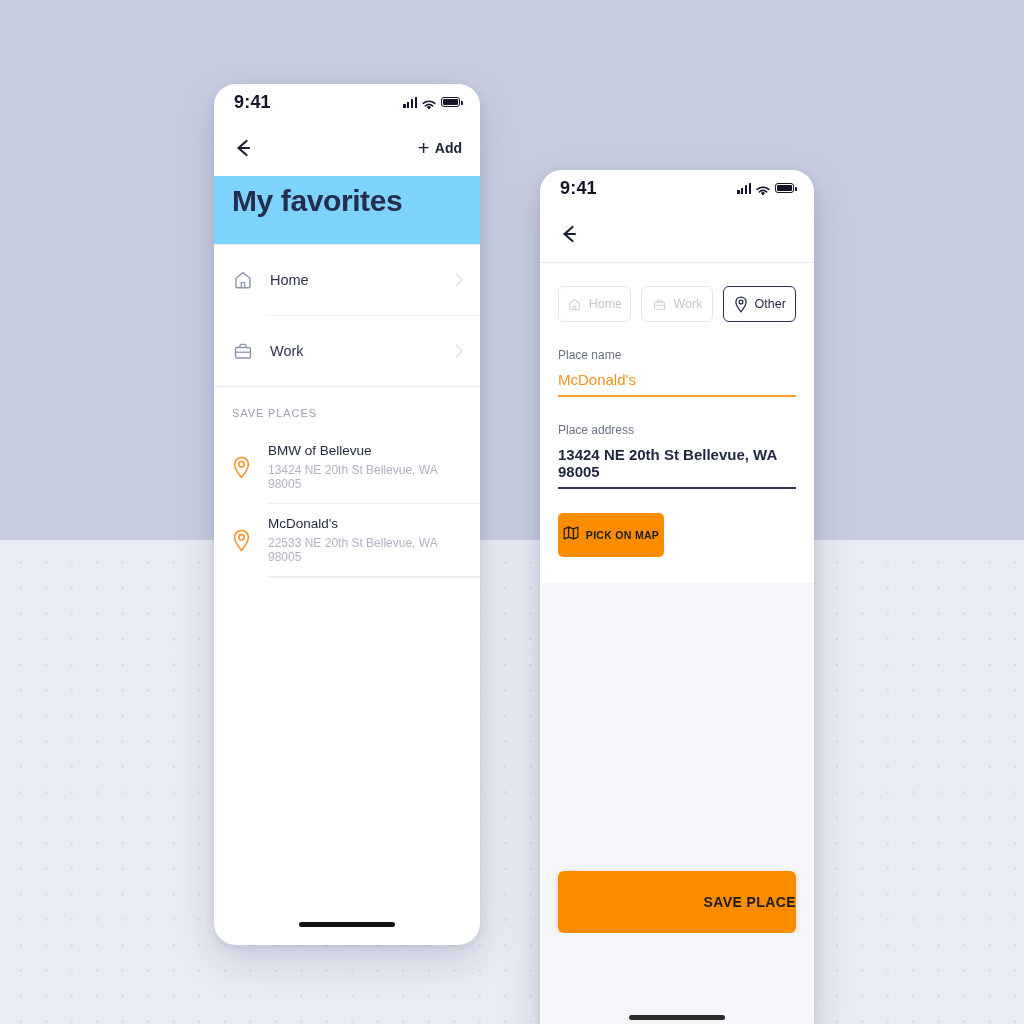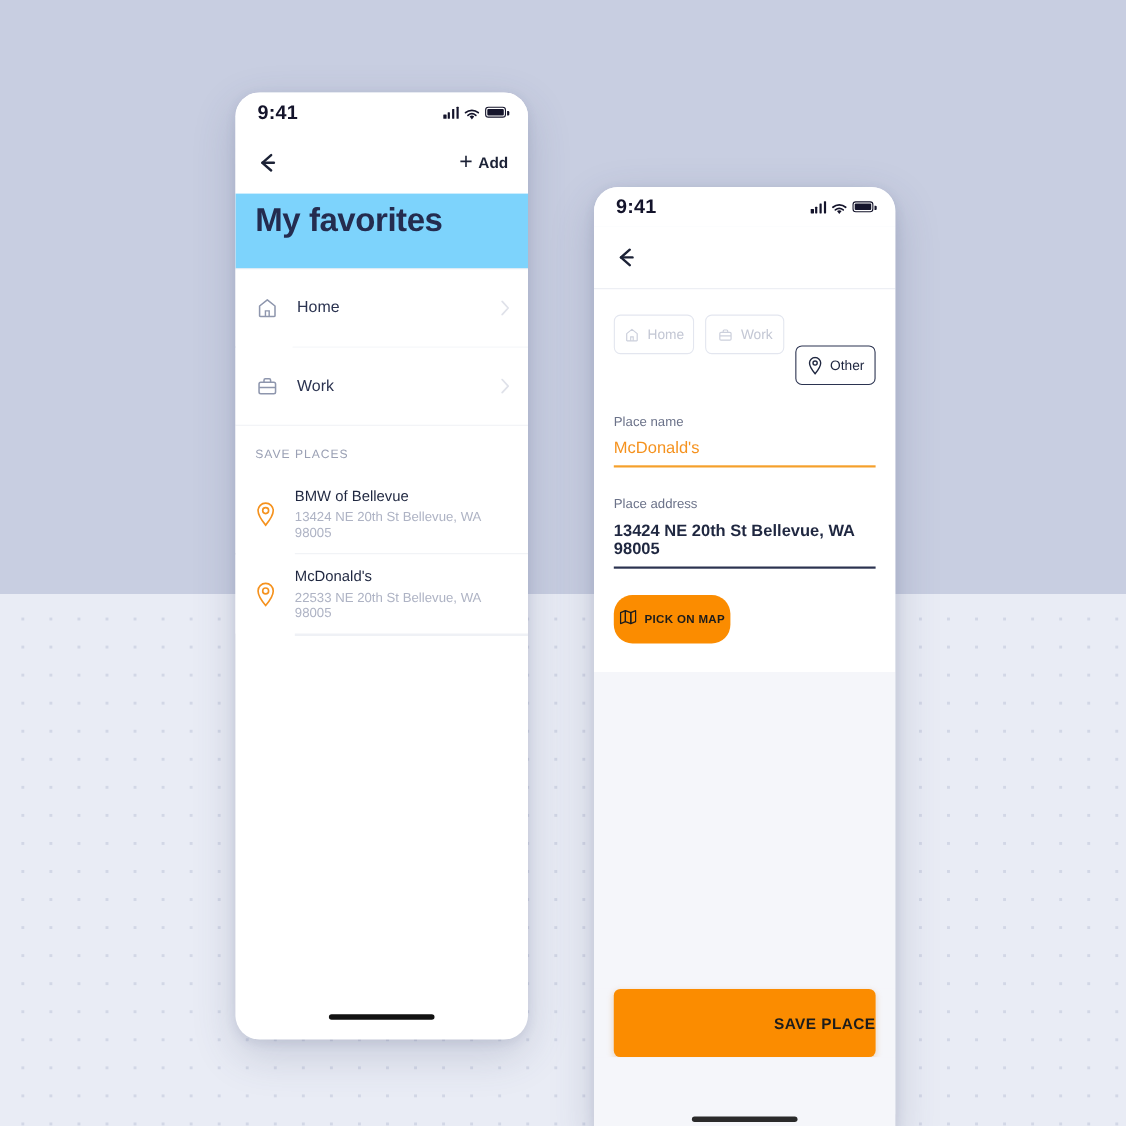--- a/index.html
+++ b/index.html
@@ -140,34 +140,34 @@
     font-size: 14.5px; color: #1c2236; pointer-events: none;
   }
   .form-card { background: #fff; padding: 0 18px 26px 18px; }
   .chips { display: flex; gap: 10px; padding-top: 23px; }
   .chip {
     flex: 1; height: 36px; border-radius: 6px; display: flex;
     align-items: center; justify-content: center; gap: 7px;
     font-size: 12.5px; cursor: pointer; background: #fff;
   }
   .chip.disabled { border: 1px solid #e3e6ef; color: #c3c7d4; }
-  .chip.selected { border: 1.6px solid #2b3350; color: #1f2740; margin-top: 28px; }
+  .chip.selected { border: 1.6px solid #2b3350; color: #1f2740; }
   .chip svg { display: block; }
 
   .field { padding-top: 26px; }
   .field .flabel { font-size: 12px; color: #6b7289; margin-bottom: 9px; }
   .field .fvalue {
     font-size: 15px; padding-bottom: 7px; font-weight: normal;
   }
   .field.active .fvalue { color: #f5921e; border-bottom: 2px solid #f5a02b; }
   .field.filled .fvalue { color: #1f2740; border-bottom: 2px solid #2b3350; font-weight: bold; }
 
   .pick-btn {
     margin-top: 24px; height: 44px; width: 106px; background: #fb8c00;
-    border-radius: 17px; display: flex; align-items: center; justify-content: center;
+    border-radius: 5px; display: flex; align-items: center; justify-content: center;
     gap: 7px; cursor: pointer;
   }
   .pick-btn .lbl { font-size: 10.5px; font-weight: bold; color: #1c1c1c; letter-spacing: .3px; }
 
   .body-gap { background: #f5f6fa; }
 
   .save-wrap { background: #f5f6fa; padding: 0 18px; }
   .save-btn {
     height: 62px; background: #fb8c00; border-radius: 6px;
     display: flex; align-items: center; justify-content: flex-end;

